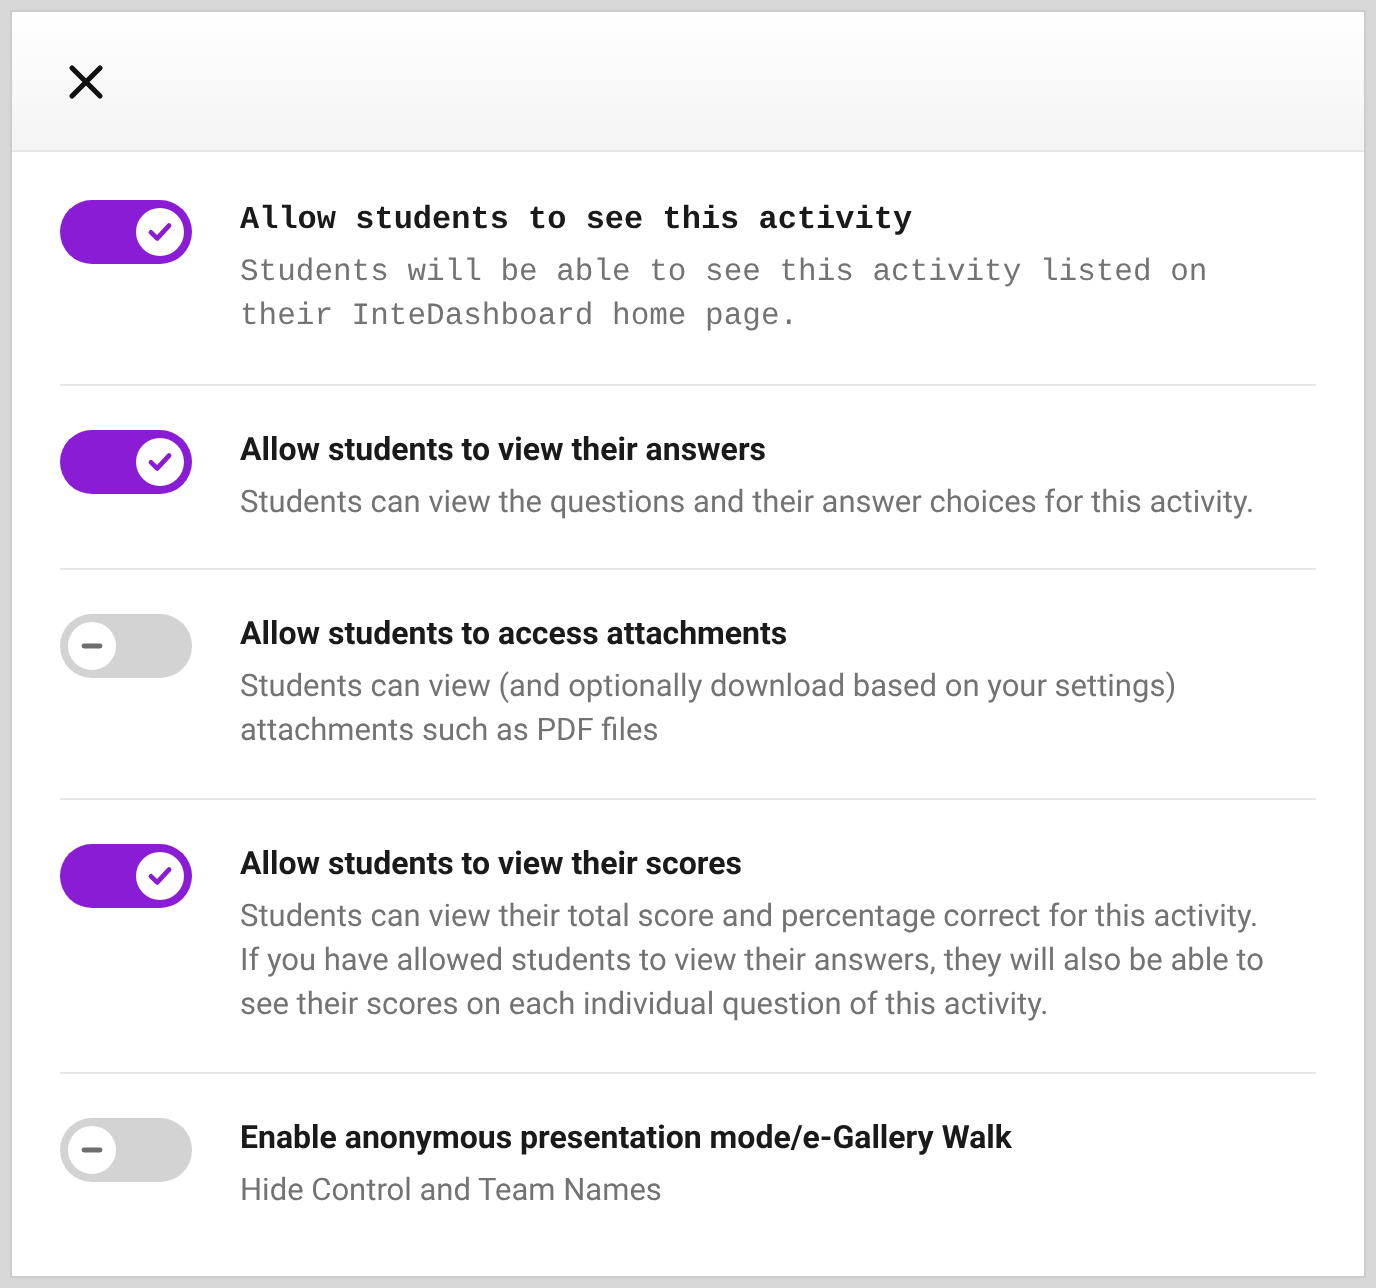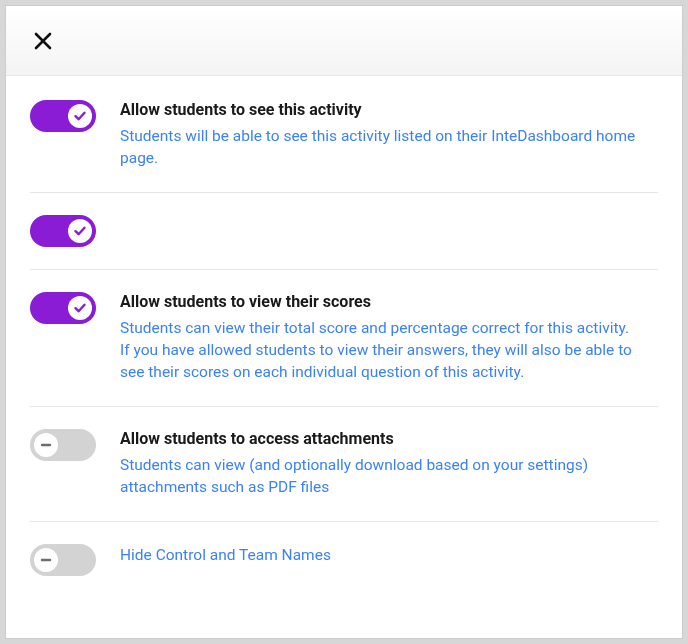--- a/index.html
+++ b/index.html
@@ -46,21 +46,21 @@
   .close-btn svg { display: block; }
   .content {
     padding: 0 24px;
   }
   .setting-row {
     display: flex;
     align-items: flex-start;
     padding: 22px 0 22px 0;
     border-bottom: 1px solid #e6e6e6;
   }
-  .setting-row:first-child { padding-top: 24px; }
+  .setting-row:first-child { padding-top: 24px; font-family: Liberation Mono, monospace; }
   .setting-row:last-child { border-bottom: none; padding-bottom: 0; }
   .toggle {
     flex: 0 0 auto;
     width: 66px;
     height: 32px;
     border-radius: 16px;
     position: relative;
     cursor: pointer;
     margin-right: 24px;
     margin-top: 0;
@@ -132,21 +132,21 @@
   }
   .setting-title {
     font-weight: 700;
     font-size: 16px;
     color: #1a1a1a;
     line-height: 1.3;
     margin-bottom: 4px;
   }
   .setting-desc {
     font-size: 15.5px;
-    color: #3b82f6;
+    color: #737373;
     line-height: 1.45;
     max-width: 520px;
   }
   .toggle.on { background: #8a1cd6; }
   .toggle.on { background: #8a1cd6; }
   .toggle.on { background: #8a1cd6; }
   .toggle.on { background: #8a1cd6; }
   .toggle.on { background: #8a1cd6; }
   .toggle.on { background: #8a1cd6; }
   .toggle.on { background: #8a1cd6; }
@@ -219,20 +219,38 @@
     </div>
 
     <div class="setting-row">
       <div class="toggle on">
         <div class="knob">
           <svg width="14" height="14" viewBox="0 0 14 14">
               <path d="M2.5 7.2 L5.6 10.2 L11.5 3.8" fill="none" stroke="#8a1cd6" stroke-width="2.4" stroke-linecap="round" stroke-linejoin="round"></path>
             </svg>
         </div>
       </div>
+      <div class="text-col">
+        <div class="setting-title">Allow students to view their answers</div>
+        <div class="setting-desc">Students can view the questions and their answer choices for this activity.</div>
+      </div>
+    </div>
+
+    <div class="setting-row">
+      <div class="toggle off">
+        <div class="knob">
+          <svg width="14" height="14" viewBox="0 0 14 14">
+              <path d="M3 7 L11 7" fill="none" stroke="#6e6e6e" stroke-width="2.4" stroke-linecap="round"></path>
+            </svg>
+        </div>
+      </div>
+      <div class="text-col">
+        <div class="setting-title">Allow students to access attachments</div>
+        <div class="setting-desc">Students can view (and optionally download based on your settings) attachments such as PDF files</div>
+      </div>
     </div>
 
     <div class="setting-row">
       <div class="toggle on">
         <div class="knob">
           <svg width="14" height="14" viewBox="0 0 14 14">
               <path d="M2.5 7.2 L5.6 10.2 L11.5 3.8" fill="none" stroke="#8a1cd6" stroke-width="2.4" stroke-linecap="round" stroke-linejoin="round"></path>
             </svg>
         </div>
       </div>
@@ -244,32 +262,19 @@
 
     <div class="setting-row">
       <div class="toggle off">
         <div class="knob">
           <svg width="14" height="14" viewBox="0 0 14 14">
               <path d="M3 7 L11 7" fill="none" stroke="#6e6e6e" stroke-width="2.4" stroke-linecap="round"></path>
             </svg>
         </div>
       </div>
       <div class="text-col">
-        <div class="setting-title">Allow students to access attachments</div>
-        <div class="setting-desc">Students can view (and optionally download based on your settings) attachments such as PDF files</div>
-      </div>
-    </div>
-
-    <div class="setting-row">
-      <div class="toggle off">
-        <div class="knob">
-          <svg width="14" height="14" viewBox="0 0 14 14">
-              <path d="M3 7 L11 7" fill="none" stroke="#6e6e6e" stroke-width="2.4" stroke-linecap="round"></path>
-            </svg>
-        </div>
-      </div>
-      <div class="text-col">
+        <div class="setting-title">Enable anonymous presentation mode/e-Gallery Walk</div>
         <div class="setting-desc">Hide Control and Team Names</div>
       </div>
     </div>
 
   </div>
 </div>
 
 </body></html>

